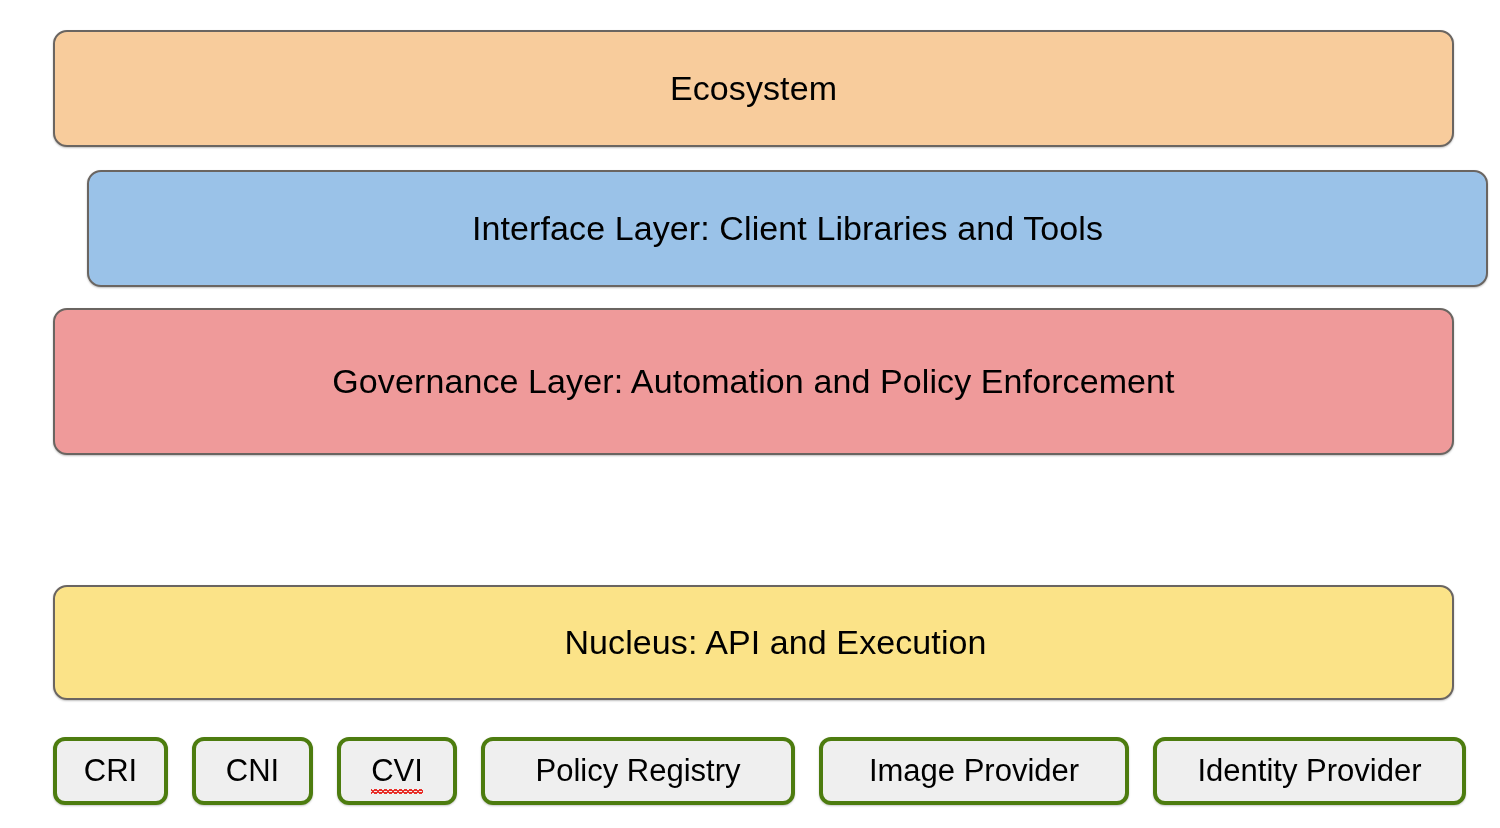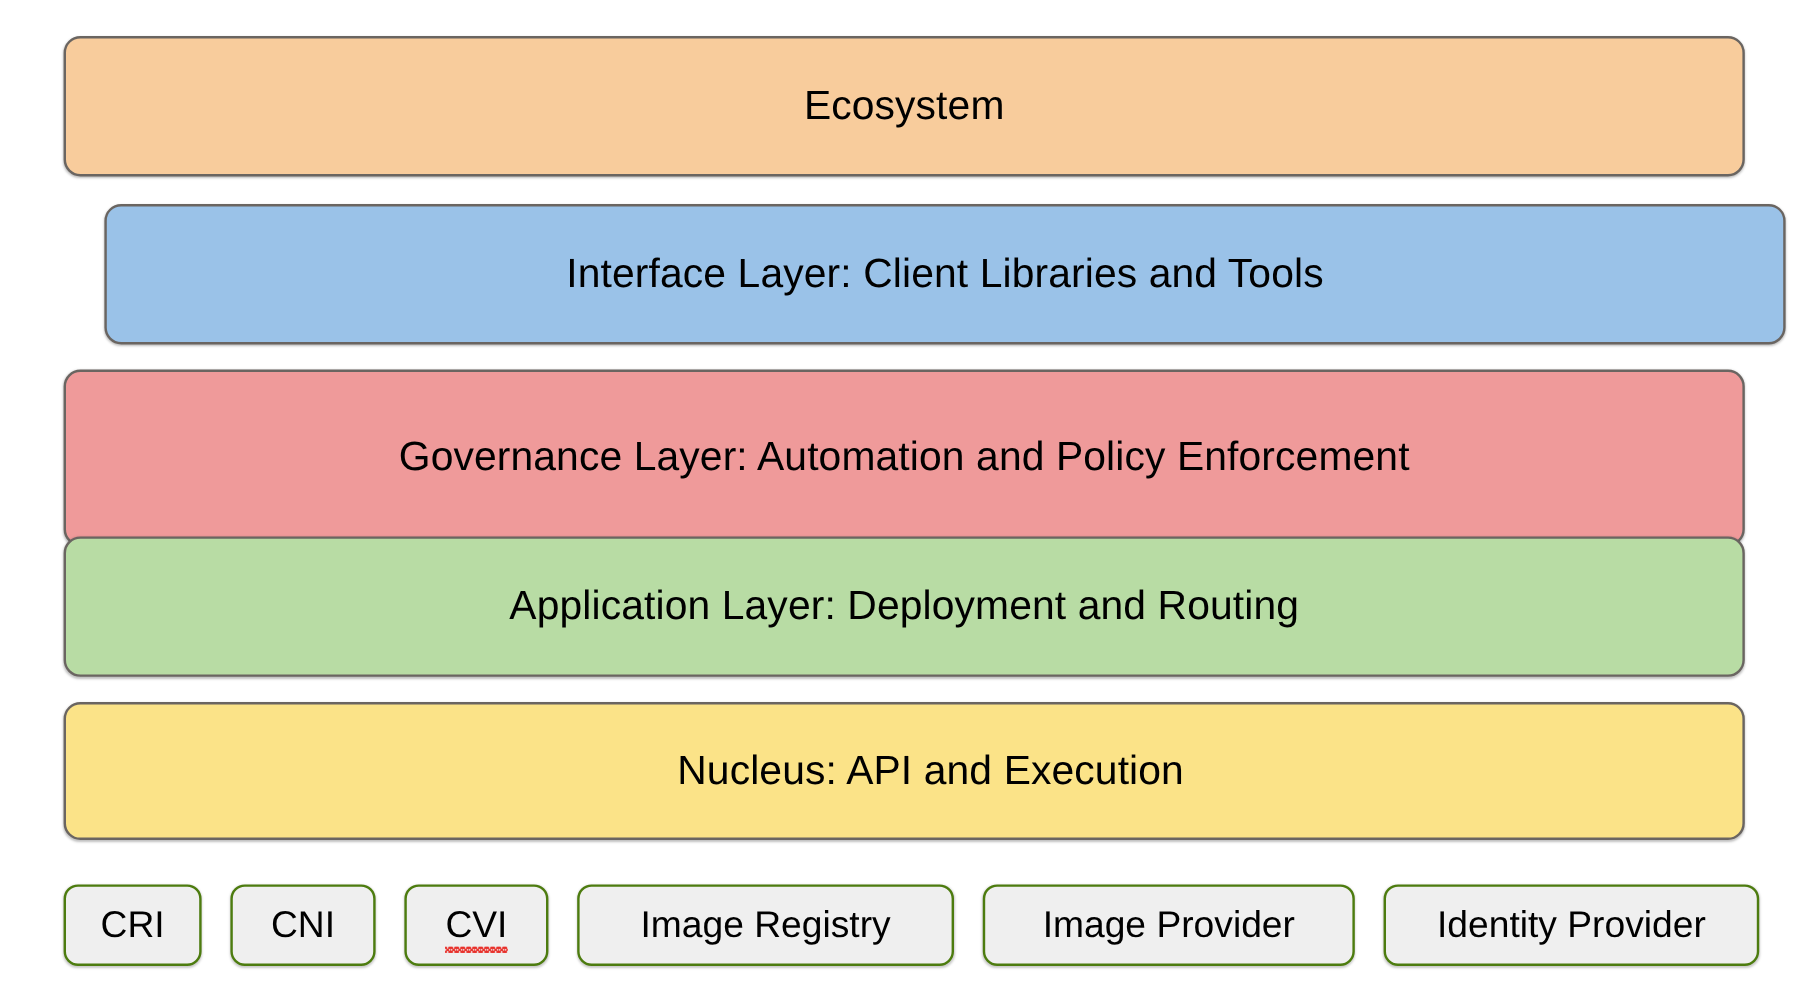--- a/index.html
+++ b/index.html
@@ -54,21 +54,21 @@
     top: 737px;
     width: 1401px;
     height: 68px;
     display: flex;
     align-items: stretch;
     gap: 24px;
   }
   .component {
     box-sizing: border-box;
     background: #efefef;
-    border: 2px solid #4d7c0f;
+    border: 4px solid #4d7c0f;
     border-radius: 12px;
     display: flex;
     align-items: center;
     justify-content: center;
     position: relative;
     box-shadow: 0 1px 2px rgba(0,0,0,0.22);
   }
   .component-label {
     font-size: 31px;
     color: #000000;
@@ -115,44 +115,41 @@
   </div>
 
   <div class="layer layer-interface">
     <span class="layer-label">Interface Layer: Client Libraries and Tools</span>
   </div>
 
   <div class="layer layer-governance">
     <span class="layer-label">Governance Layer: Automation and Policy Enforcement</span>
   </div>
 
-  <div class="layer layer-application">
-    <span class="layer-label">Application Layer: Deployment and Routing</span>
-  </div>
 
   <div class="layer layer-nucleus">
     <span class="layer-label">Nucleus: API and Execution</span>
   </div>
 
   <div id="component-row">
 
     <div class="component c-cri">
       <span class="component-label">CRI</span>
     </div>
 
     <div class="component c-cni">
       <span class="component-label">CNI</span>
     </div>
 
     <div class="component c-cvi">
       <span class="component-label misspelled">CVI</span>
     </div>
 
     <div class="component c-img">
-      <span class="component-label">Image Registry</span>
+      <span class="component-label">Policy Registry</span>
     </div>
 
     <div class="component c-cloud">
       <span class="component-label">Image Provider</span>
     </div>
 
     <div class="component c-ident">
       <span class="component-label">Identity Provider</span>
     </div>
 

